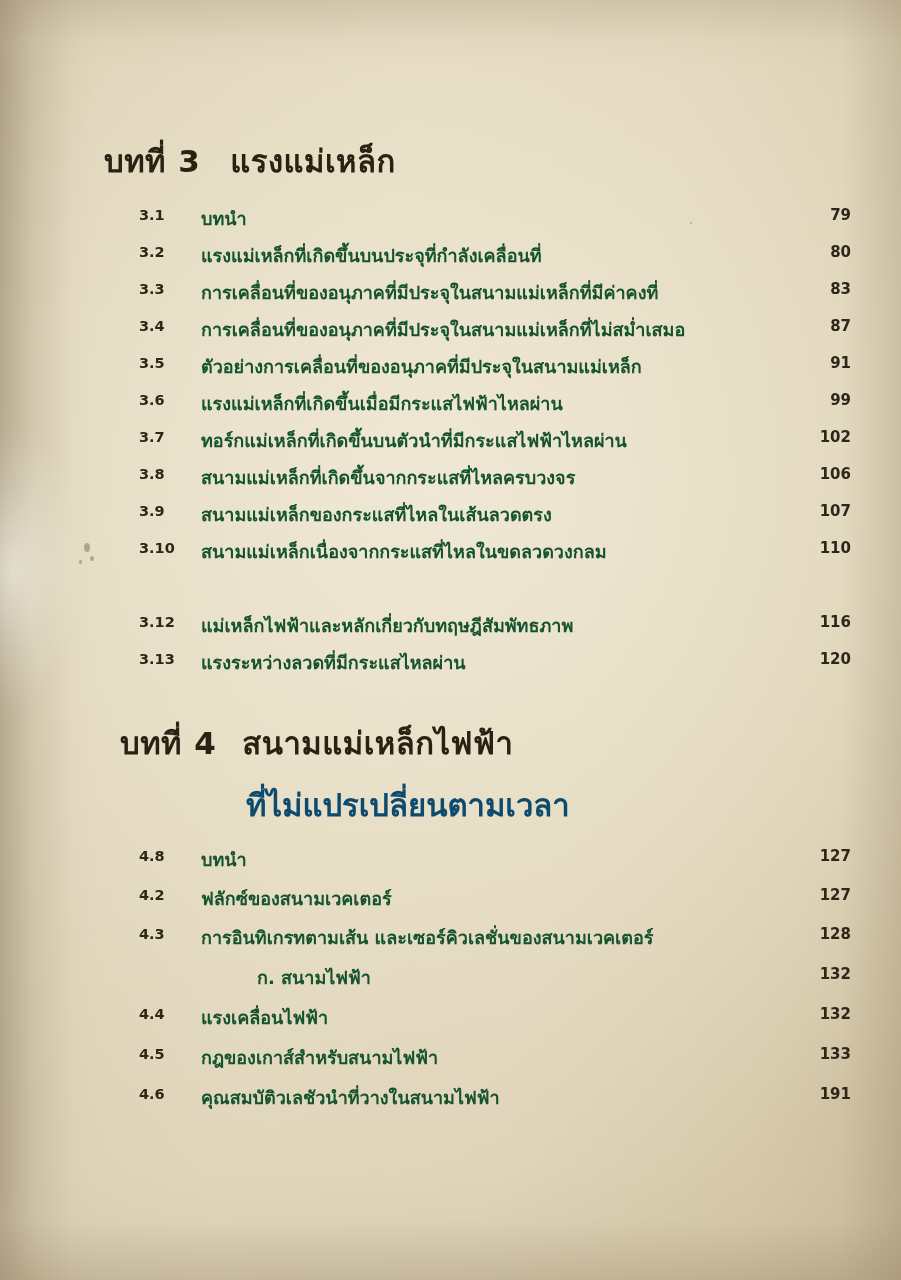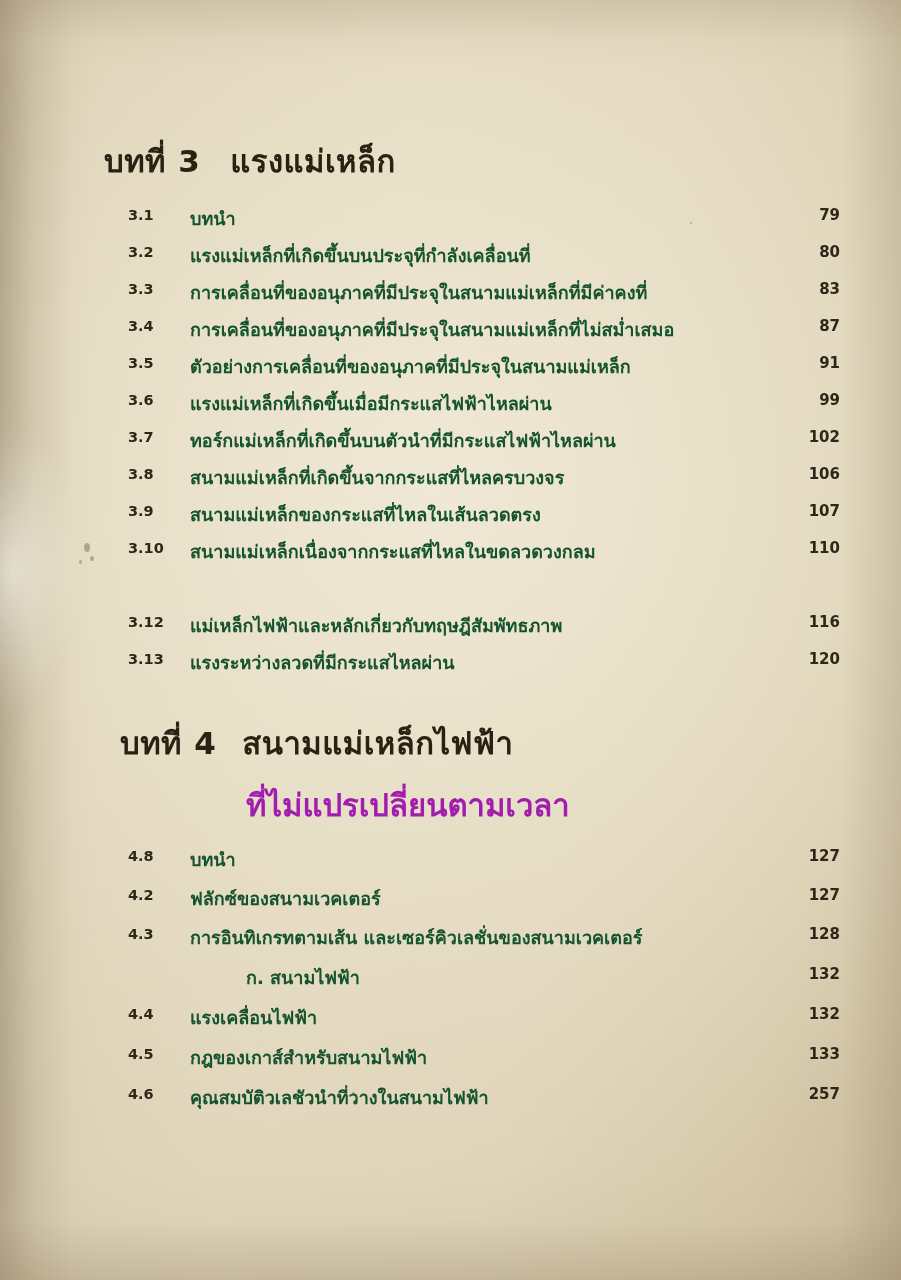--- a/index.html
+++ b/index.html
@@ -85,27 +85,27 @@
     font-size: 31px;
     padding: 0 6px;
   }
   .chapter-title {
     font-size: 31px;
   }
   .chapter-title2 {
     position: absolute;
     font-size: 31px;
     font-weight: bold;
-    color: #a21caf;
+    color: #0c4a6e;
     white-space: nowrap;
   }
 
   .toc-row {
     position: absolute;
-    left: 128px;
+    left: 139px;
     width: 712px;
     height: 26px;
     color: #33281a;
   }
   .toc-num {
     position: absolute;
     left: 0;
     top: 3px;
     width: 56px;
     font-size: 14.5px;
@@ -253,16 +253,16 @@
     <span class="toc-page">132</span>
   </div>
   <div class="toc-row" style="top:1043px;">
     <span class="toc-num">4.5</span>
     <span class="toc-text">กฎของเกาส์สำหรับสนามไฟฟ้า</span>
     <span class="toc-page">133</span>
   </div>
   <div class="toc-row" style="top:1083px;">
     <span class="toc-num">4.6</span>
     <span class="toc-text">คุณสมบัติวเลชัวนำที่วางในสนามไฟฟ้า</span>
-    <span class="toc-page">257</span>
+    <span class="toc-page">191</span>
   </div>
 
 </div>
 
 </body></html>

